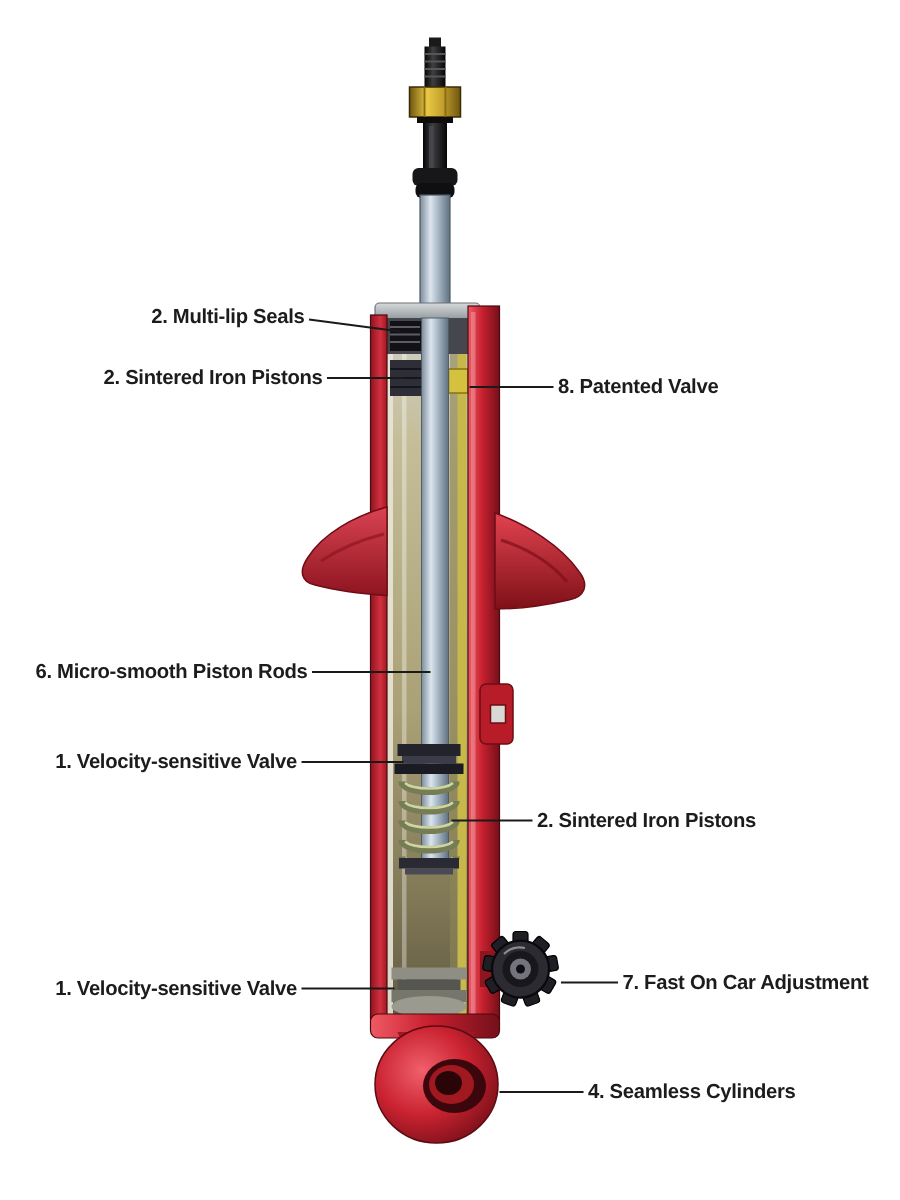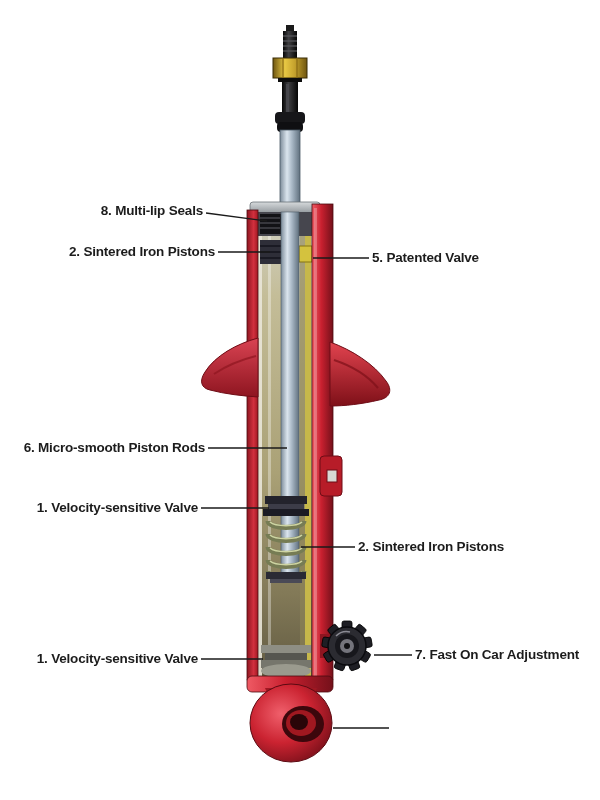--- a/index.html
+++ b/index.html
@@ -242,22 +242,23 @@
       <line x1="369" y1="258" x2="313" y2="258"></line>
       <line x1="208" y1="448" x2="287" y2="448"></line>
       <line x1="201" y1="508" x2="269" y2="508"></line>
       <line x1="355" y1="547" x2="301" y2="547"></line>
       <line x1="201" y1="659" x2="263" y2="659"></line>
       <line x1="412" y1="655" x2="374" y2="655"></line>
       <line x1="389" y1="728" x2="333" y2="728"></line>
     </g>
   </svg>
 
-  <div class="lbl left" style="right:397px; top:203px;">8. Multi-lip Seals</div>
+  <div class="lbl left" style="right:397px; top:203px;">2. Multi-lip Seals</div>
   <div class="lbl left" style="right:385px; top:244px;">2. Sintered Iron Pistons</div>
-  <div class="lbl right" style="left:372px;  top:250px;">5. Patented Valve</div>
+  <div class="lbl right" style="left:372px;  top:250px;">8. Patented Valve</div>
   <div class="lbl left" style="right:395px; top:440px;">6. Micro-smooth Piston Rods</div>
   <div class="lbl left" style="right:402px; top:500px;">1. Velocity-sensitive Valve</div>
   <div class="lbl right" style="left:358px;  top:539px;">2. Sintered Iron Pistons</div>
   <div class="lbl left" style="right:402px; top:651px;">1. Velocity-sensitive Valve</div>
   <div class="lbl right" style="left:415px;  top:647px;">7. Fast On Car Adjustment</div>
+  <div class="lbl right" style="left:392px;  top:720px;">4. Seamless Cylinders</div>
 
 </div>
 
 </body></html>

